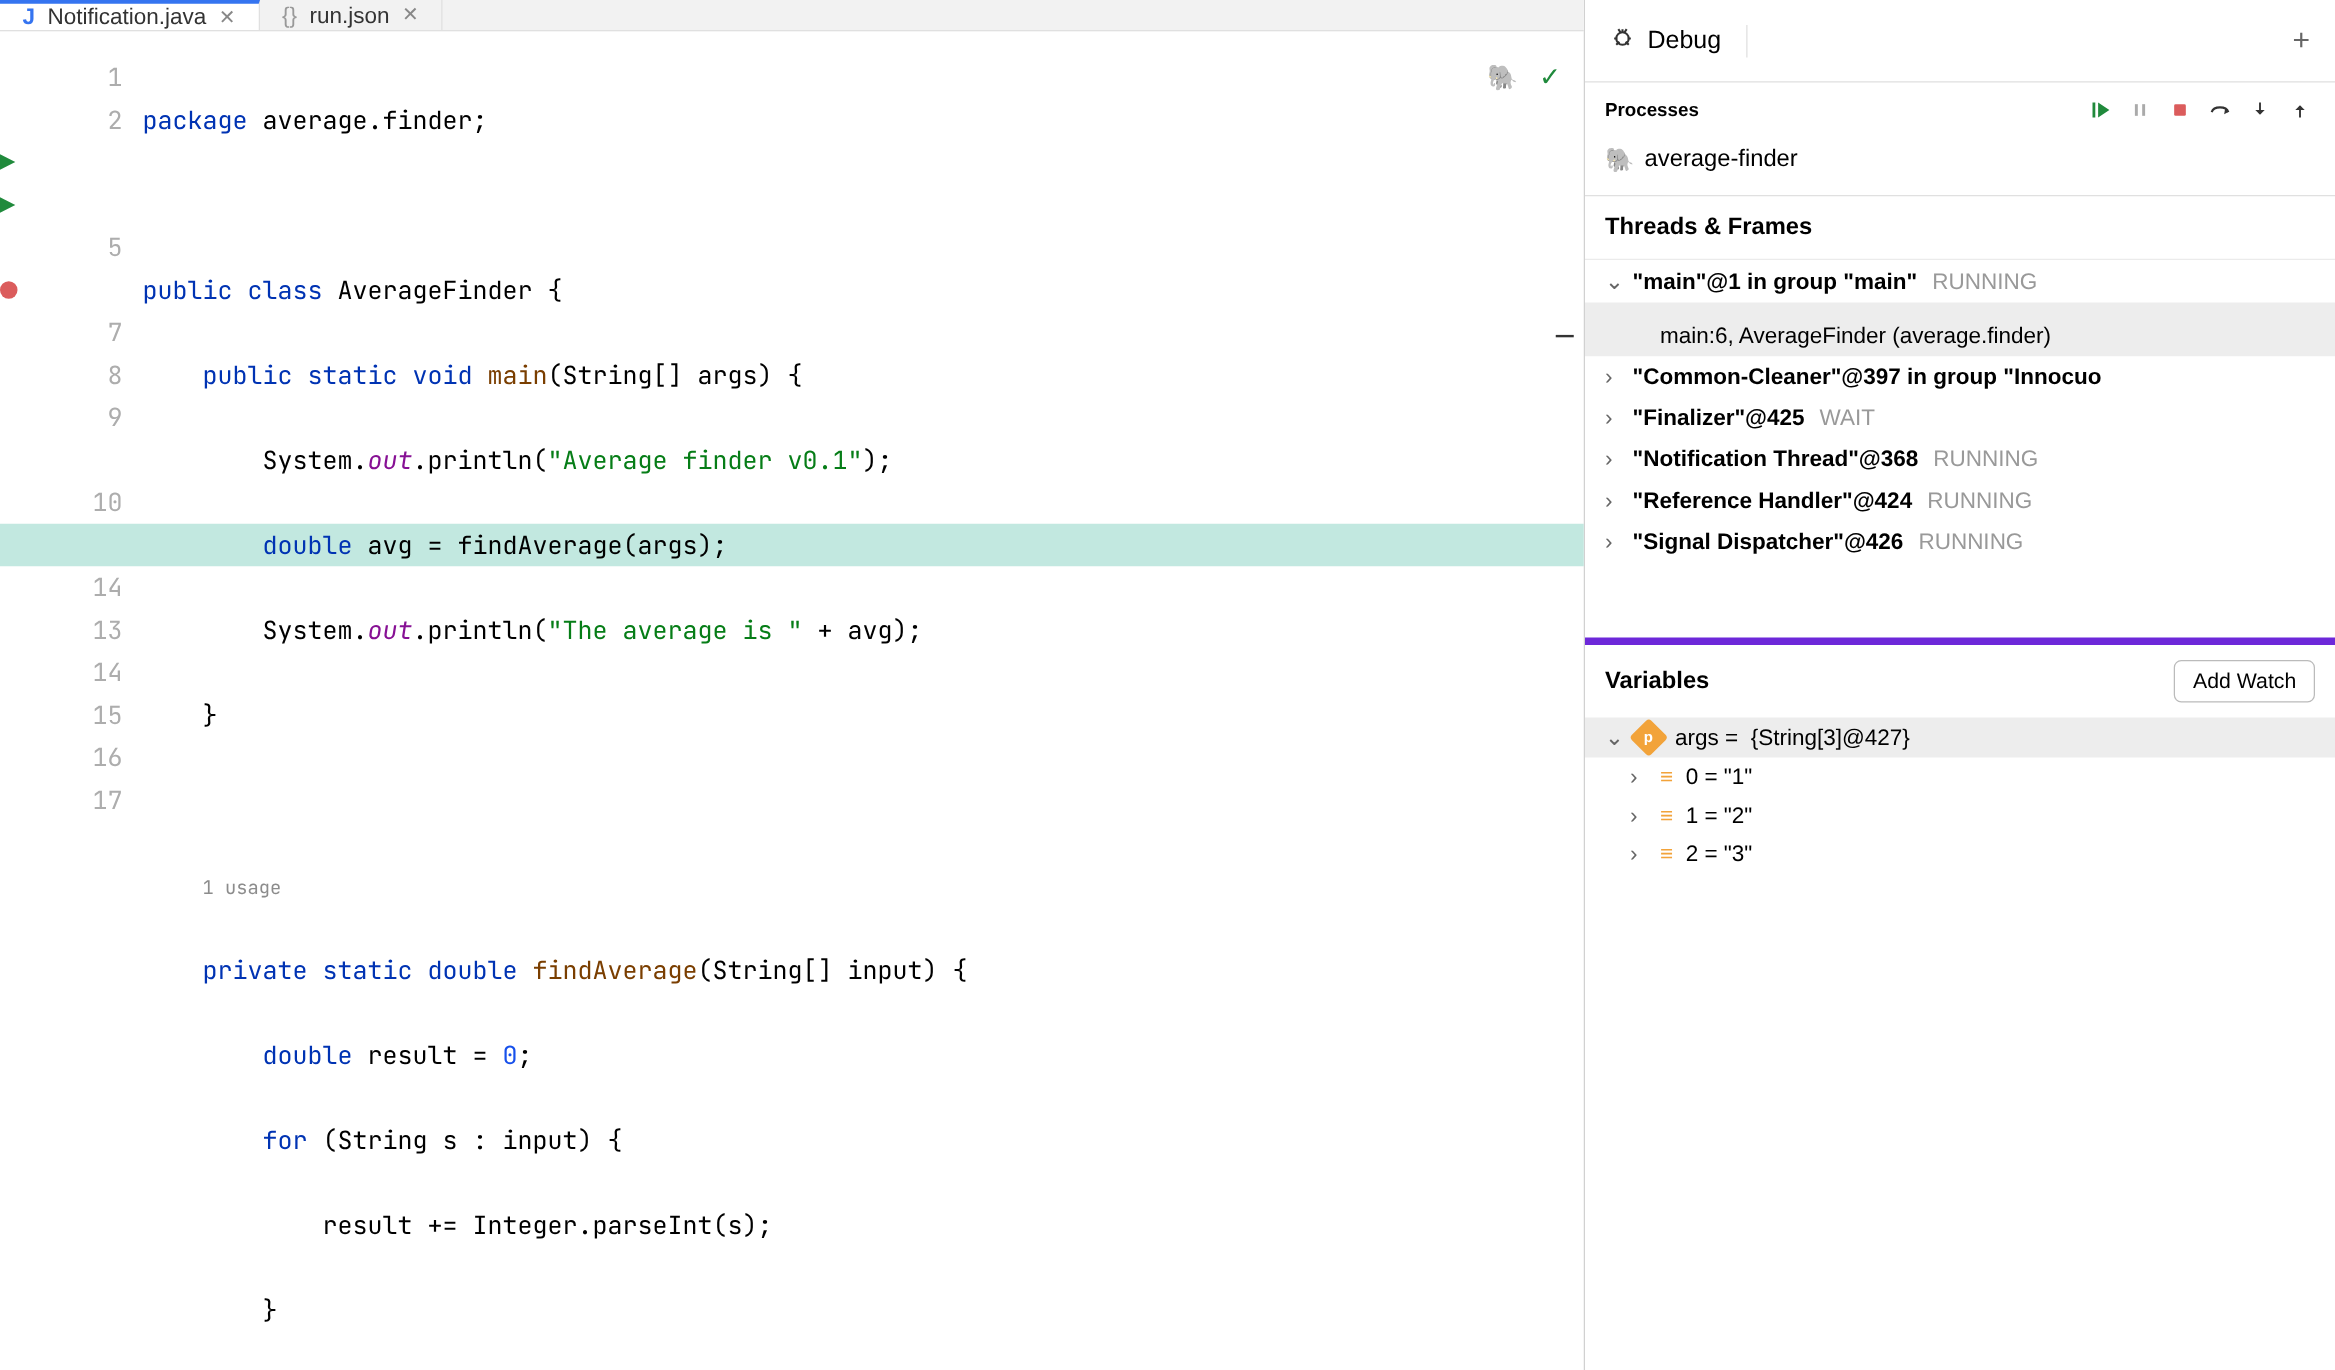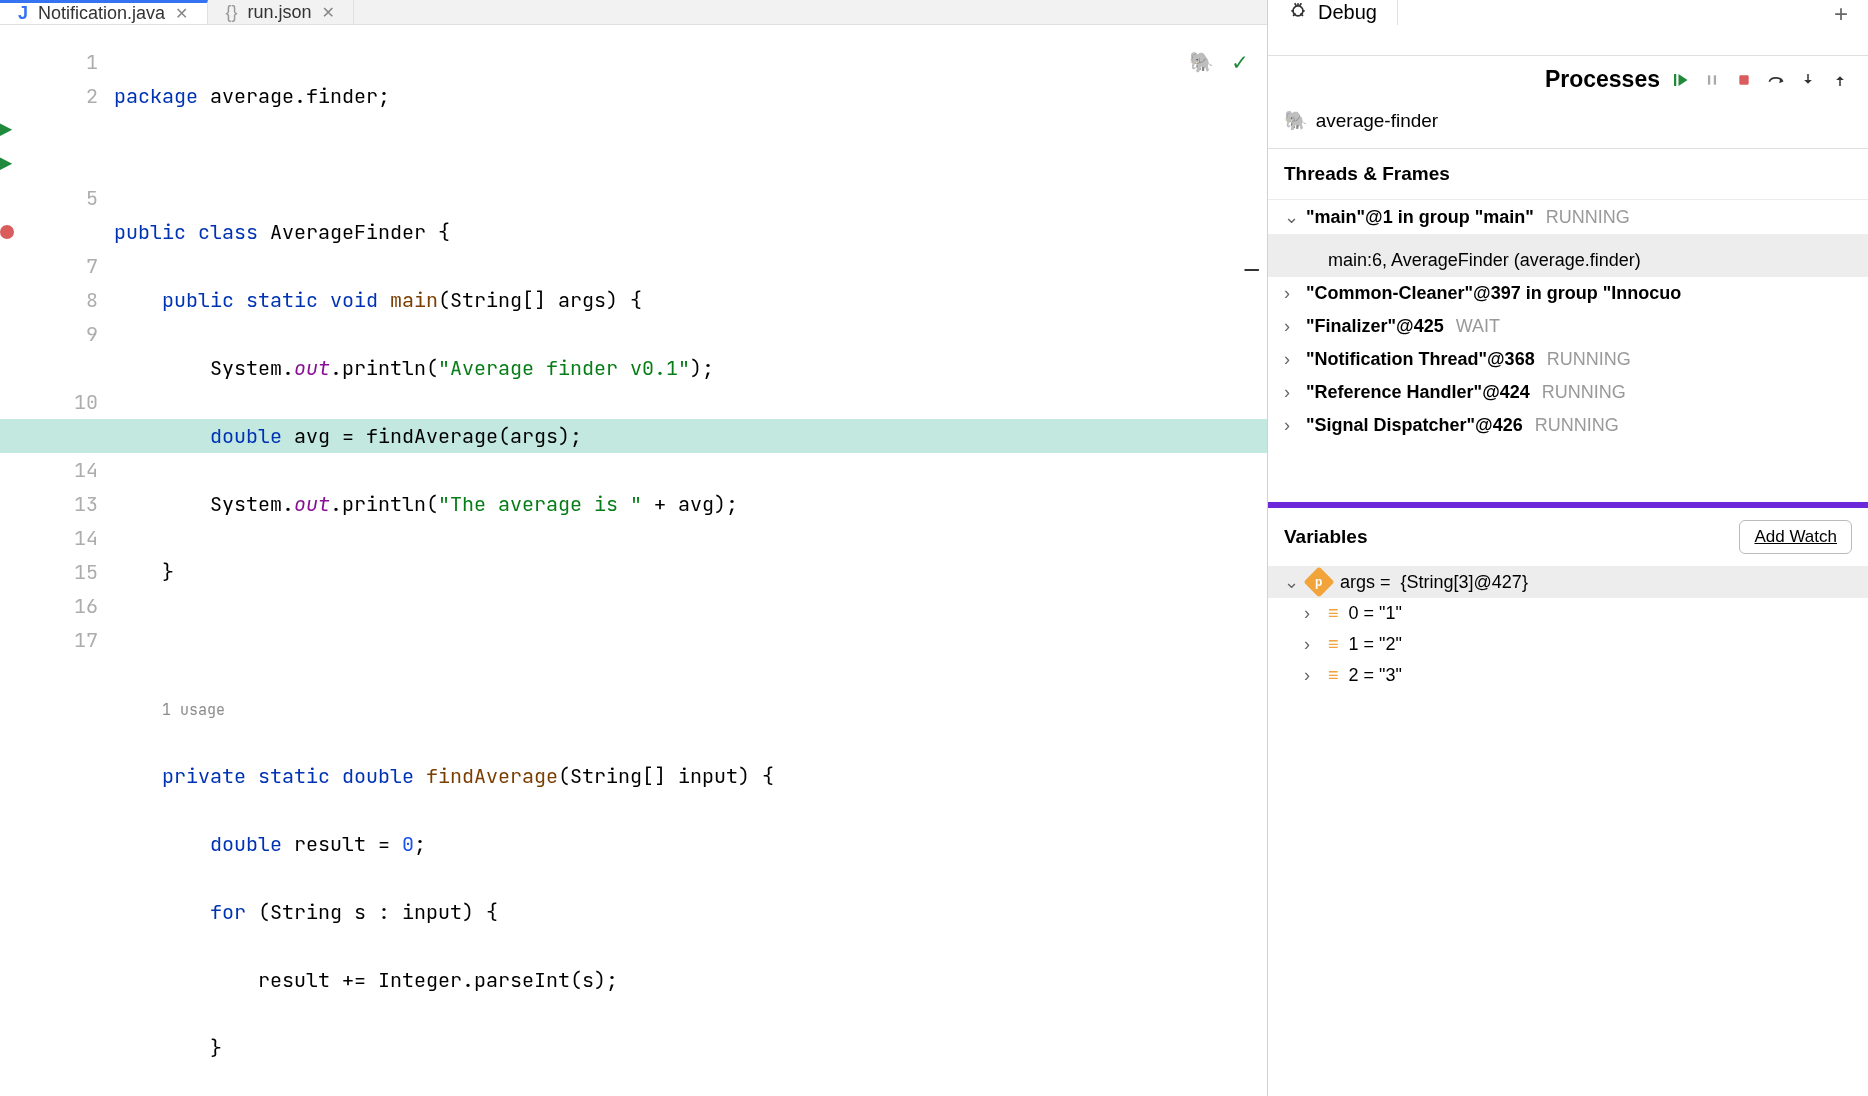--- a/index.html
+++ b/index.html
@@ -43,47 +43,47 @@
     .str { color: #067d17; }
     .num { color: #1750eb; }
     .fld { color: #871094; font-style: italic; }
     .usage { color: #8c8c8c; font-size: 15px; }
     .editor-icons { position: absolute; right: 20px; top: 20px; display: flex; gap: 18px; }
     .elephant { color: #3574f0; font-size: 20px; }
     .check { color: #208a3c; font-size: 24px; }
     .linehint { position: absolute; right: 8px; top: 228px; color: #333; font-size: 24px; }
 
     
-    .debug-tabs { height: 56px; display: flex; align-items: flex-start; border-bottom: 1px solid #e0e0e0; }
+    .debug-tabs { height: 66px; display: flex; align-items: center; border-bottom: 1px solid #e0e0e0; }
     .debug-tab { display: flex; align-items: center; gap: 10px; padding: 0 20px; font-size: 20px; background: #fff; border-right: 1px solid #e0e0e0; }
     .debug-tab-add { margin-left: auto; padding: 0 20px; display: flex; align-items: center; color: #666; font-size: 24px; }
     .bug-icon { color: #333; font-size: 20px; }
 
     .processes-bar { display: flex; align-items: center; padding: 10px 16px; gap: 8px; }
-    .processes-bar h3 { font-size: 23px; font-weight: 600; flex: 1; text-align: right; }
+    .processes-bar h3 { font-size: 15px; font-weight: 600; flex: 1; }
     .dbg-btn { width: 24px; height: 24px; display: flex; align-items: center; justify-content: center; cursor: pointer; }
     .icon-resume { color: #208a3c; }
     .icon-pause { color: #6c6c6c; }
     .icon-stop svg { fill: #db5c5c; }
     .icon-stepover, .icon-stepin, .icon-stepout { color: #333; }
 
     .process-name { padding: 6px 16px 16px; display: flex; align-items: center; gap: 8px; font-size: 19px; border-bottom: 1px solid #e0e0e0; }
     .proc-icon { color: #3574f0; position: relative; }
 
     .threads-header { padding: 14px 16px; font-size: 19px; font-weight: 600; border-bottom: 1px solid #ebebeb; }
     .thread-row { display: flex; align-items: center; padding: 6px 16px; gap: 8px; font-size: 18px; cursor: pointer; }
     .thread-row .chev { width: 14px; color: #666; }
     .thread-status { color: #999; font-weight: 500; margin-left: 4px; }
     .frame-row { padding: 16px 16px 6px 60px; font-size: 18px; background: #ededed; }
 
     .threads-list { overflow: hidden; }
 
     .vars-header { display: flex; align-items: center; padding: 12px 16px; border-top: 6px solid #6d28d9; margin-top: 60px; }
     .vars-header h3 { font-size: 19px; font-weight: 600; flex: 1; }
-    .watch-btn { border: 1px solid #bbb; border-radius: 6px; padding: 6px 14px; background: #fff; font-size: 17px; cursor: pointer; text-decoration: underline; }
+    .watch-btn { border: 1px solid #bbb; border-radius: 6px; padding: 6px 14px; background: #fff; font-size: 17px; cursor: pointer; }
     .var-row { display: flex; align-items: center; padding: 5px 16px; gap: 10px; font-size: 18px; }
     .var-row.root { background: #ededed; }
     .var-row .chev { width: 14px; color: #666; }
     .var-icon-p { width: 22px; height: 22px; background: #f2a33a; border-radius: 3px; transform: rotate(45deg); display: inline-flex; align-items: center; justify-content: center; }
     .var-icon-p span { transform: rotate(-45deg); color: #fff; font-size: 12px; font-weight: bold; }
     .var-icon-arr { color: #f2a33a; font-size: 18px; }
     .var-child { padding-left: 36px; }
   </style>
 </head>
 <body>

